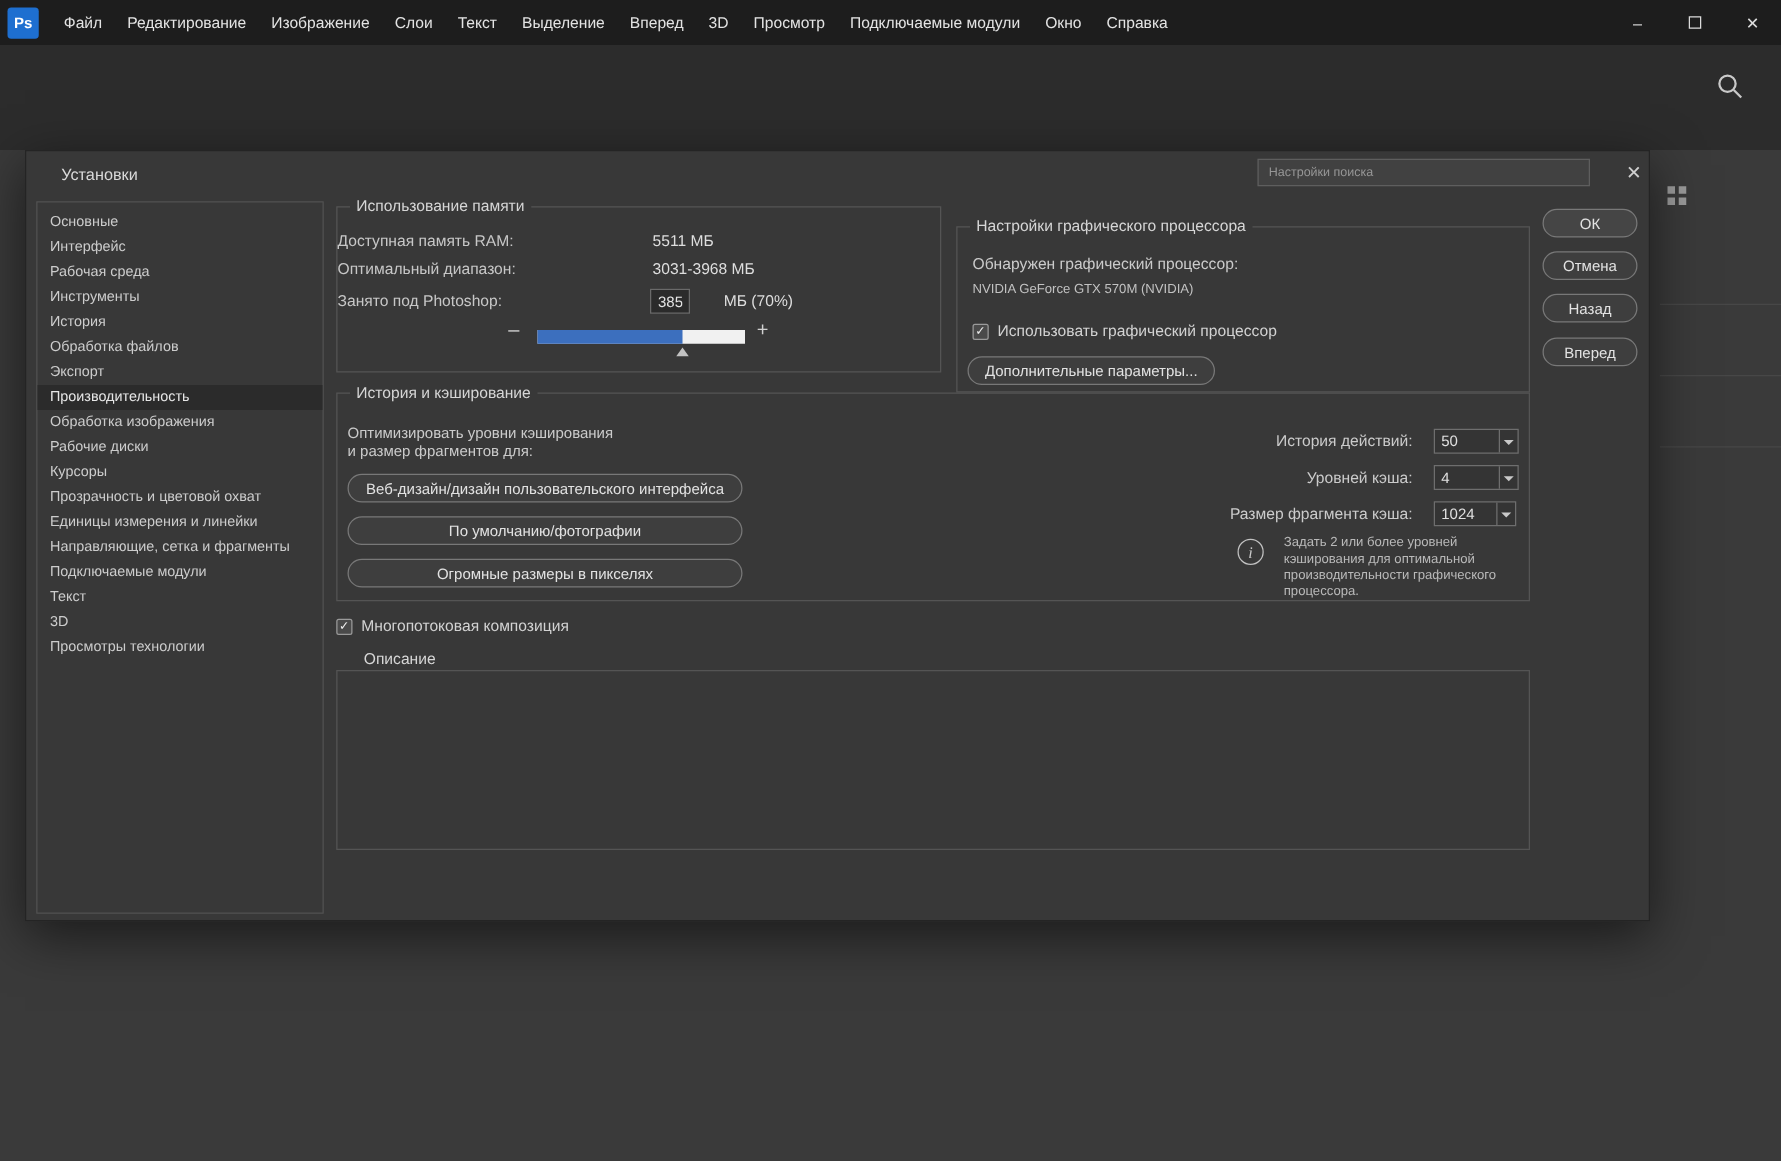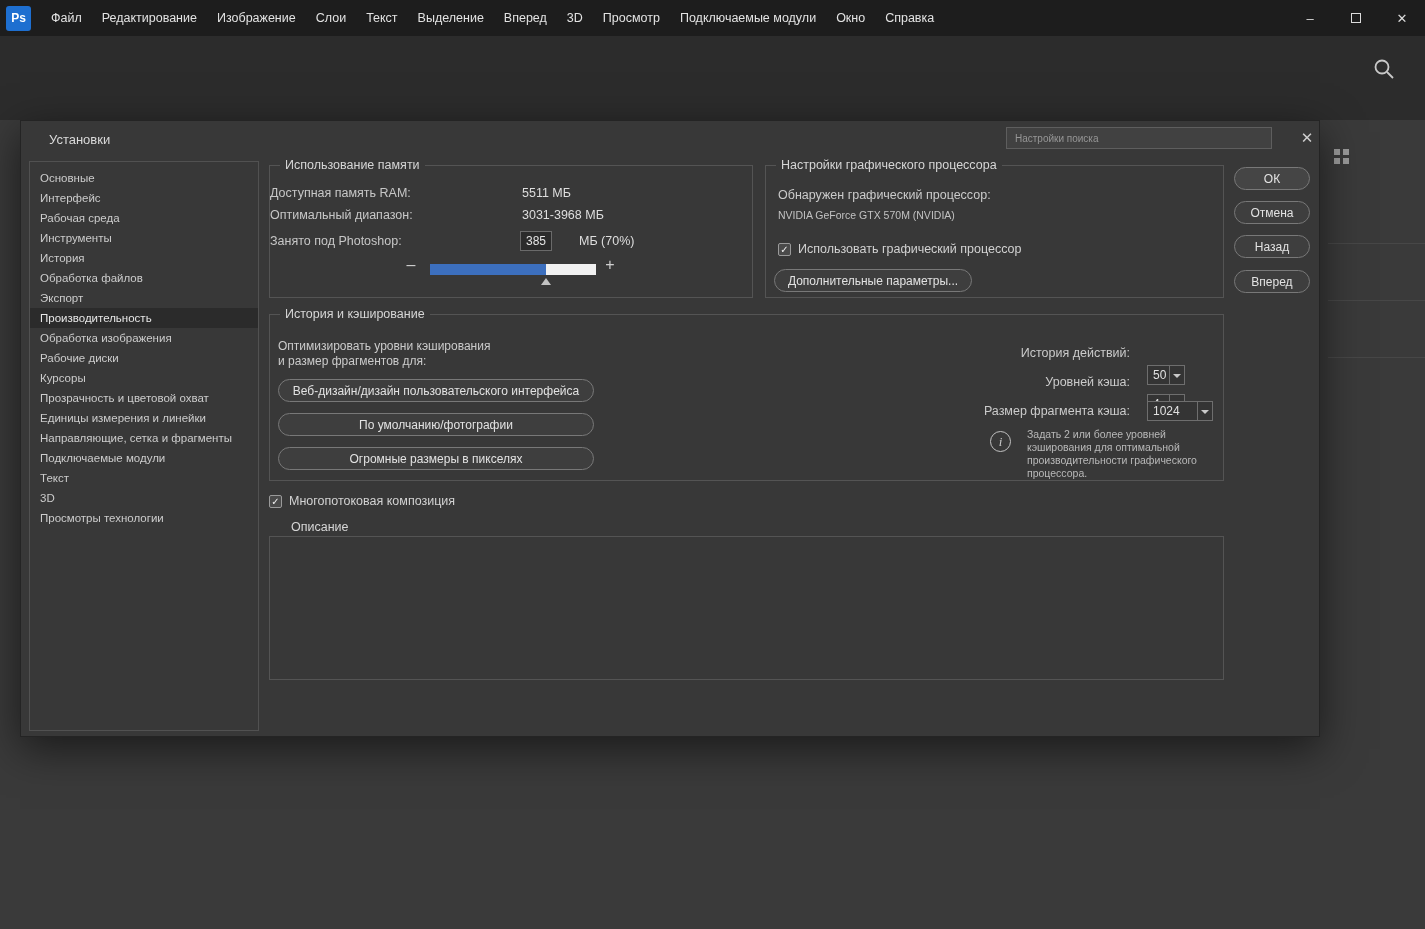--- a/index.html
+++ b/index.html
@@ -38,21 +38,21 @@
   
   .sidebar { position:absolute; left:8px; top:40px; width:230px; height:570px; border:1px solid #515151; padding-top:6px; }
   .side-item { height:20px; line-height:20px; padding-left:10px; font-size:11.5px; color:#cccccc; white-space:nowrap; cursor:default; }
   .side-item.selected { background:#2b2b2b; color:#e6e6e6; }
 
   
   .group { position:absolute; border:1px solid #545454; }
   .legend { position:absolute; top:-8px; left:10px; background:#383838; padding:0 5px; font-size:12.5px; color:#d6d6d6; white-space:nowrap; }
 
   .group-memory  { left:248px; top:44px;  width:484px; height:133px; }
-  .group-gpu     { left:744px; top:44px;  width:459px; height:133px; }
+  .group-gpu     { left:744px; top:60px;  width:459px; height:133px; }
   .group-history { left:248px; top:193px; width:955px; height:167px; }
   .desc-box      { position:absolute; left:248px; top:415px; width:955px; height:144px; border:1px solid #545454; }
   .desc-label    { position:absolute; left:270px; top:399px; font-size:12.5px; color:#d6d6d6; }
 
   
   .mem-row { position:absolute; width:100%; height:16px; font-size:12.5px; }
   .mem-label { position:absolute; left:0; width:242px; text-align:left; color:#c7c7c7; }
   .mem-value { position:absolute; left:252px; color:#dedede; }
   .pinput { position:absolute; left:250px; top:-3px; width:32px; height:20px; background:#2b2b2b; border:1px solid #6a6a6a;
             color:#e4e4e4; font-size:12px; padding:0 5px; font-family:"Liberation Sans",sans-serif; outline:none; }
@@ -79,21 +79,21 @@
   
   .opt-line1 { position:absolute; left:8px; top:24px; font-size:12px; color:#cbcbcb; }
   .opt-line2 { position:absolute; left:8px; top:39px; font-size:12px; color:#cbcbcb; }
   .preset-btn { position:absolute; left:8px; width:316px; height:23px; }
   .preset-0 { top:64px; } .preset-1 { top:98px; } .preset-2 { top:132px; }
 
   .hc-row { position:absolute; height:20px; }
   .hc-row-1 { top:28px; } .hc-row-2 { top:57px; } .hc-row-3 { top:86px; }
   .hc-label { position:absolute; right:93px; top:3px; font-size:12.5px; color:#cbcbcb; white-space:nowrap; }
   .pselect { position:absolute; left:877px; height:20px; background:#343434; border:1px solid #6e6e6e; display:flex; }
-  .pselect.small { width:38px;margin-top:22px; } .pselect.wide { width:66px; }
+  .pselect.small { width:68px; } .pselect.wide { width:66px; }
   .pselect-value { flex:1; padding:0 5px; font-size:12px; color:#e0e0e0; line-height:18px; overflow:hidden; }
   .pselect-arrow { width:15px; border-left:1px solid #6e6e6e; position:relative; }
   .pselect-arrow::before { content:""; position:absolute; top:8px; left:3px;
       border-left:4px solid transparent; border-right:4px solid transparent; border-top:4px solid #c9c9c9; }
   .hc-row .pselect { top:0; }
   .hc-row-1 .hc-label, .hc-row-2 .hc-label, .hc-row-3 .hc-label { right: 93px; }
   .hc-row { left:0; width:100%; }
 
   .info-icon { position:absolute; left:720px; top:116px; width:21px; height:21px; border:1.5px solid #c2c2c2;
                border-radius:50%; color:#c9c9c9; font-family:"Liberation Serif",serif; font-style:italic;

